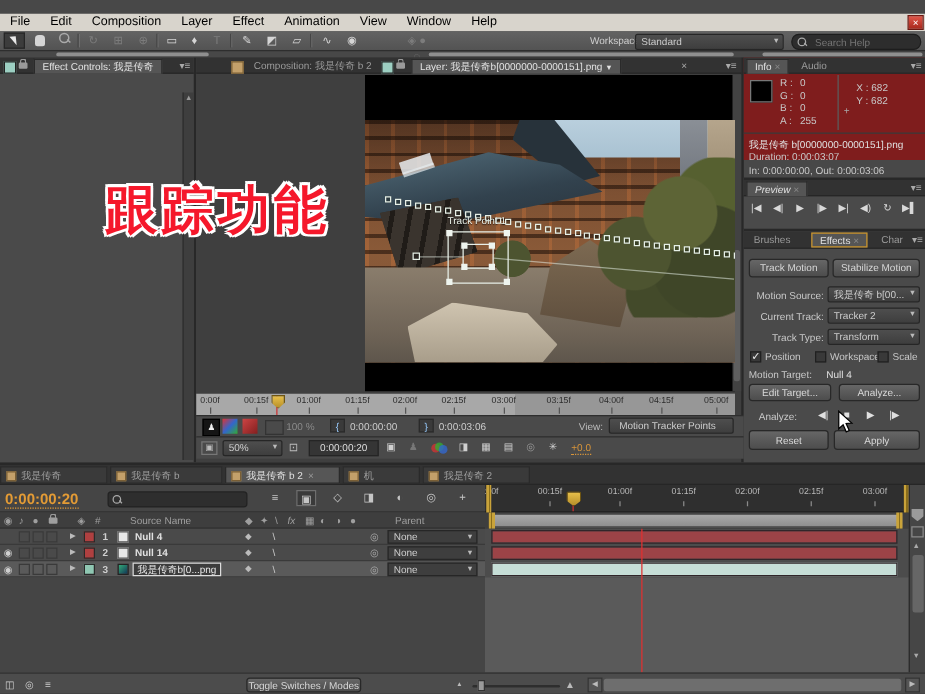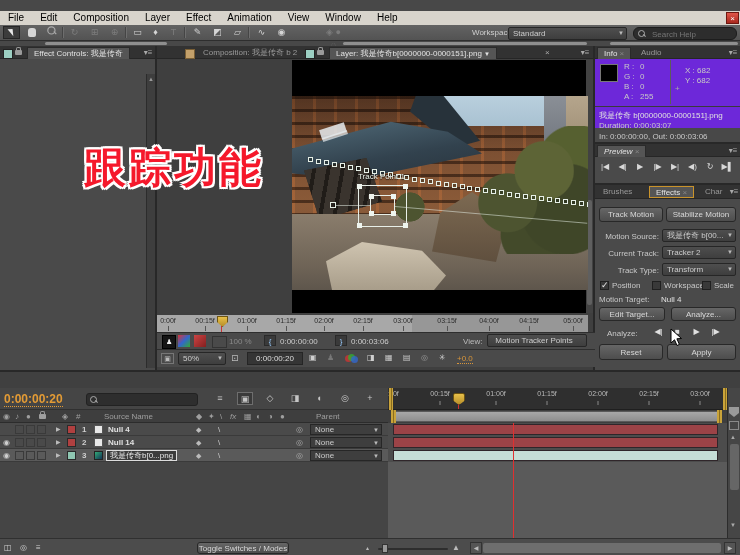--- a/index.html
+++ b/index.html
@@ -281,21 +281,21 @@
       <span class="tp-handle" style="left:-2px;top:-2px;"></span>
         <span class="tp-handle" style="right:-2px;top:-2px;"></span>
       <span class="tp-handle" style="left:-2px;bottom:-2px;"></span>
         <span class="tp-handle" style="right:-2px;bottom:-2px;"></span>
     </div>
   </div>
 
   <div class="abs" style="left:84px;top:140px;font-size:42px;font-weight:bold;letter-spacing:3px;color:#f5182b;
        text-shadow:-2px 0 0 #fff,2px 0 0 #fff,0 -2px 0 #fff,0 2px 0 #fff,-2px -2px 0 #fff,2px 2px 0 #fff,-2px 2px 0 #fff,2px -2px 0 #fff;">跟踪功能</div>
 
-  <div class="abs" style="left:595px;top:46px;width:145px;height:82px;background:#6d28d9;">
+  <div class="abs" style="left:595px;top:46px;width:145px;height:82px;background:#7f1d1d;">
     <div class="abs tabbar" style="left:0;top:0;width:100%;height:13px;">
       <span class="tab active" style="left:2px;"><span>Info</span> <span style="color:#888;">×</span></span>
       <span class="tab" style="left:40px;">Audio</span>
       <span class="panelmenu" style="right:1px;">▾≡</span>
     </div>
     <span class="abs" style="left:5px;top:18px;width:16px;height:16px;background:#000;border:1px solid #777;"></span>
     <span class="abs" style="left:29px;top:16px;">R :</span>
       <span class="abs" style="left:45px;top:16px;">0</span>
     <span class="abs" style="left:29px;top:26px;">G :</span>
       <span class="abs" style="left:45px;top:26px;">0</span>
@@ -369,20 +369,27 @@
         <span style="position: absolute; left: 38px; top: 0px; width: 17px; height: 14px; text-align: center; line-height: 14px; color: rgb(224, 224, 224); font-size: 8px;">▶</span>
         <span style="position: absolute; left: 57px; top: 0px; width: 17px; height: 14px; text-align: center; line-height: 14px; color: rgb(224, 224, 224); font-size: 8px;">|▶</span>
       </div>
 
     <div class="btn" style="left:4px;top:159px;width:64px;height:16px;line-height:15px;">Reset</div>
     <div class="btn" style="left:72px;top:159px;width:69px;height:16px;line-height:15px;">Apply</div>
   </div>
 
   <div class="abs" style="left:0;top:370px;width:740px;height:185px;background:#404040;border-top:2px solid #282828;box-sizing:border-box;">
 
+    <div class="abs tabbar" style="left:0;top:0;width:740px;height:16px;" id="tl-tabs">
+        <span class="tl-tab" style="left: 0px; width: 86px;"><span class="swatch"></span><span>我是传奇</span></span>
+        <span class="tl-tab" style="left: 88px; width: 90px;"><span class="swatch"></span><span>我是传奇 b</span></span>
+        <span class="tl-tab active" style="left: 180px; width: 92px;"><span class="swatch"></span><span>我是传奇 b 2</span><span style="margin-left: 4px; color: rgb(153, 153, 153);">×</span></span>
+        <span class="tl-tab" style="left: 274px; width: 62px;"><span class="swatch"></span><span>机</span></span>
+        <span class="tl-tab" style="left: 338px; width: 86px;"><span class="swatch"></span><span>我是传奇 2</span></span>
+      </div>
 
     <div class="abs" style="left:0;top:16px;width:388px;height:22px;background:#454545;border-bottom:1px solid #303030;box-sizing:border-box;">
       <span class="abs" style="left:4px;top:4px;font-size:12px;font-weight:bold;color:#e39b35;border-bottom:1px dotted #e39b35;">0:00:00:20</span>
       <div class="abs" style="left:86px;top:5px;width:112px;height:13px;background:#2e2e2e;border:1px solid #222;border-radius:3px;box-sizing:border-box;">
         <span class="mag" style="position:absolute;left:3px;top:2px;"></span>
       </div>
       <span id="tl-toolbar-icons"><span style="position: absolute; left: 212px; top: 4px; width: 16px; height: 13px; text-align: center; line-height: 13px; color: rgb(197, 197, 197); font-size: 9px;">≡</span><span style="position: absolute; left: 237px; top: 4px; width: 16px; height: 13px; text-align: center; line-height: 13px; color: rgb(197, 197, 197); font-size: 9px; border: 1px solid rgb(110, 110, 110); background: rgb(58, 58, 58); box-sizing: border-box;">▣</span><span style="position: absolute; left: 262px; top: 4px; width: 16px; height: 13px; text-align: center; line-height: 13px; color: rgb(197, 197, 197); font-size: 9px;">◇</span><span style="position: absolute; left: 287px; top: 4px; width: 16px; height: 13px; text-align: center; line-height: 13px; color: rgb(197, 197, 197); font-size: 9px;">◨</span><span style="position: absolute; left: 312px; top: 4px; width: 16px; height: 13px; text-align: center; line-height: 13px; color: rgb(197, 197, 197); font-size: 9px;">◐</span><span style="position: absolute; left: 337px; top: 4px; width: 16px; height: 13px; text-align: center; line-height: 13px; color: rgb(197, 197, 197); font-size: 9px;">◎</span><span style="position: absolute; left: 362px; top: 4px; width: 16px; height: 13px; text-align: center; line-height: 13px; color: rgb(197, 197, 197); font-size: 9px;">+</span></span>
     </div>
 
     <div class="abs" style="left:0;top:38px;width:388px;height:13px;background:#3e3e3e;border-bottom:1px solid #2c2c2c;box-sizing:border-box;color:#9f9f9f;">

